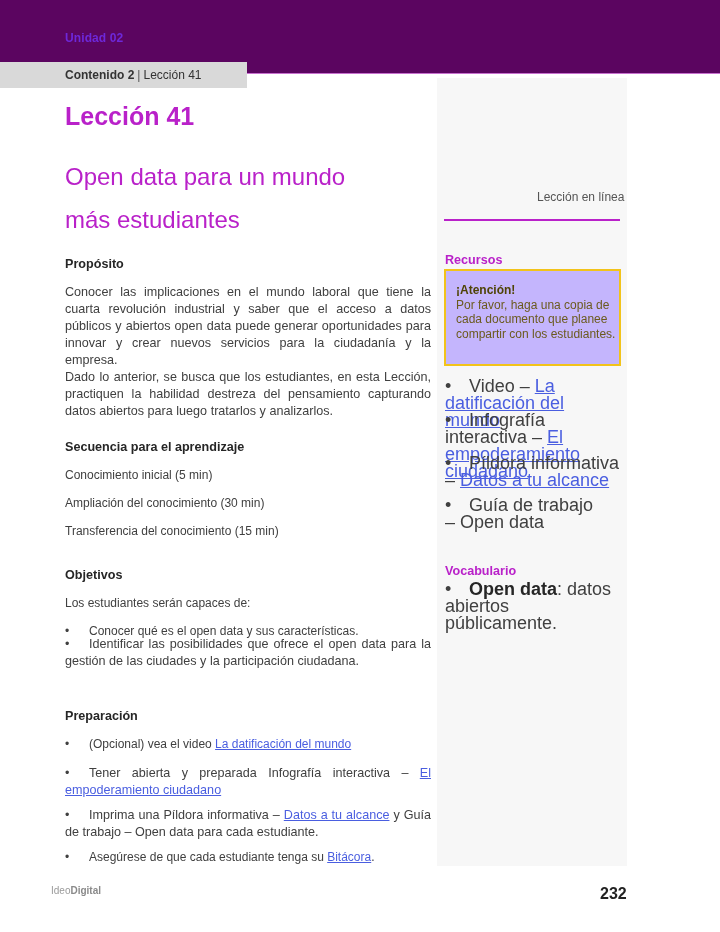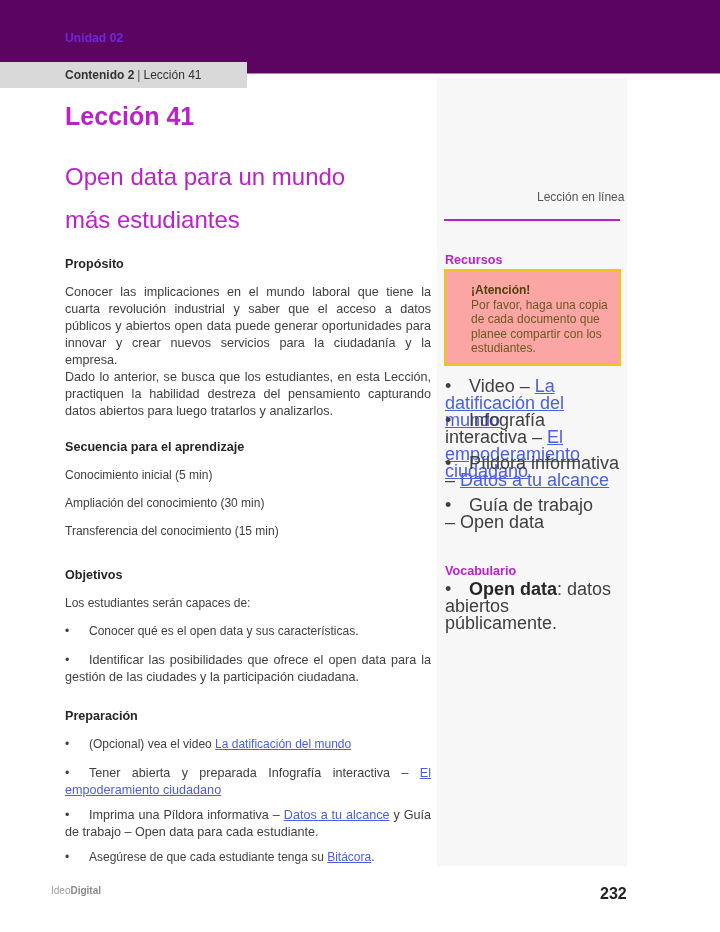--- a/index.html
+++ b/index.html
@@ -20,21 +20,21 @@
     .h { position: absolute; left: 65px; font-weight: bold; font-size: 12.6px; color: #262626; }
     .p { position: absolute; left: 65px; width: 366px; font-size: 12.6px; line-height: 17px; text-align: justify; color: #404040; }
     .p.just-last { text-align-last: left; }
     .line { position: absolute; left: 65px; font-size: 12px; color: #404040; white-space: nowrap; }
     .bullet { display: inline-block; width: 24px; }
     a.link { color: #4a5ee0; text-decoration: underline; }
 
     .sb-label { position: absolute; left: 537px; top: 190px; font-size: 12px; color: #555; }
     .sb-rule { position: absolute; left: 444px; top: 219px; width: 176px; height: 2px; background: #b921c9; }
     .sb-head { position: absolute; left: 445px; font-size: 12.6px; font-weight: bold; color: #b921c9; margin-top: 10px; }
-    .attn-box { position: absolute; left: 444px; top: 269px; width: 177px; height: 97px; border: 2px solid #f2c31a; background: #fca5a5; padding: 12px 0 0 25px; font-size: 12px; line-height: 14.5px; color: #6b5a1e; }
+    .attn-box { position: absolute; left: 444px; top: 269px; width: 177px; height: 97px; border: 2px solid #f2c31a; background: #c4b5fd; padding: 12px 0 0 10px; font-size: 12px; line-height: 14.5px; color: #6b5a1e; }
     .attn-box .t { font-weight: bold; color: #4f4306; }
     .sb-p { position: absolute; left: 445px; width: 176px; font-size: 18px; line-height: 17px; color: #404040; }
 
     .footer-brand { position: absolute; left: 51px; top: 885px; font-size: 10px; color: #9a9a9a; }
     .footer-brand b { font-weight: bold; color: #8a8a8a; }
     .page-number { position: absolute; left: 600px; top: 885px; font-size: 16px; font-weight: bold; color: #222; text-align: center; }
   </style>
 </head>
 <body>
 
@@ -60,21 +60,21 @@
 <div class="h" style="top:440px">Secuencia para el aprendizaje</div>
 <div class="line" style="top:468px">Conocimiento inicial (5 min)</div>
 <div class="line" style="top:496px">Ampliación del conocimiento (30 min)</div>
 <div class="line" style="top:524px">Transferencia del conocimiento (15 min)</div>
 
 <div class="h" style="top:568px">Objetivos</div>
 <div class="line" style="top:596px">Los estudiantes serán capaces de:</div>
 <div class="line" style="top:624px">
   <span class="bullet">•</span><span>Conocer qué es el open data y sus características.</span>
 </div>
-<p class="p just-last" style="top:652px">
+<p class="p just-last" style="top:636px">
   <span class="bullet">•</span><span>Identificar las posibilidades que ofrece el open data para la gestión de las ciudades y la participación ciudadana.</span>
 </p>
 
 <div class="h" style="top:709px">Preparación</div>
 <div class="line" style="top:737px">
   <span class="bullet">•</span><span>(Opcional) vea el video </span><a class="link">La datificación del mundo</a>
 </div>
 <p class="p just-last" style="top:765px">
   <span class="bullet">•</span><span>Tener abierta y preparada Infografía interactiva – </span><a class="link">El empoderamiento ciudadano</a>
 </p>

